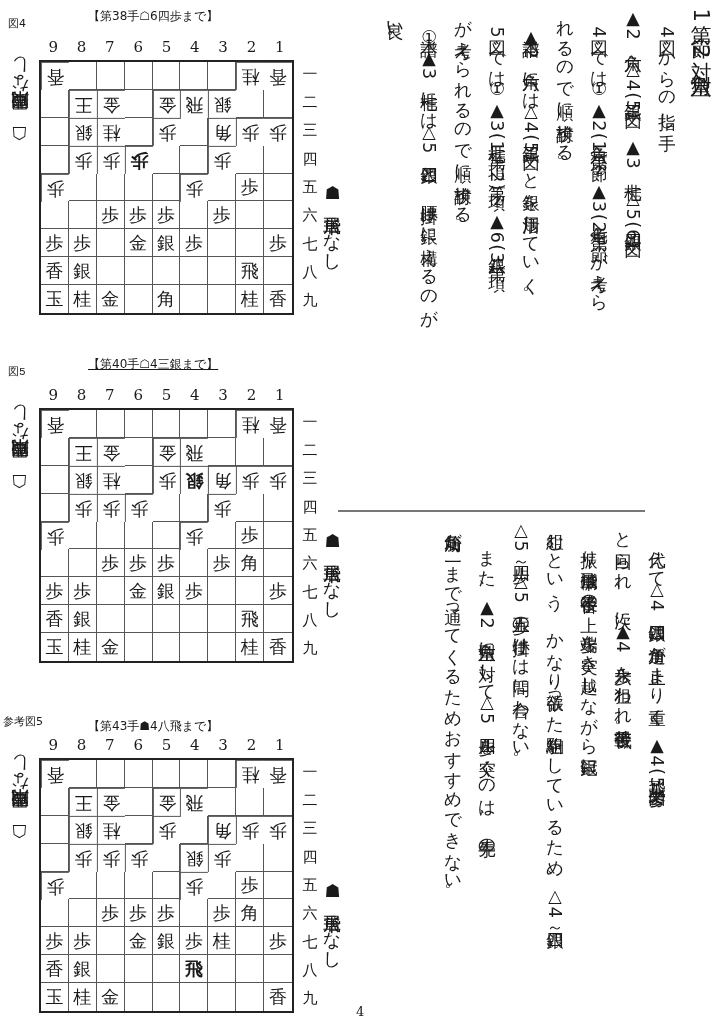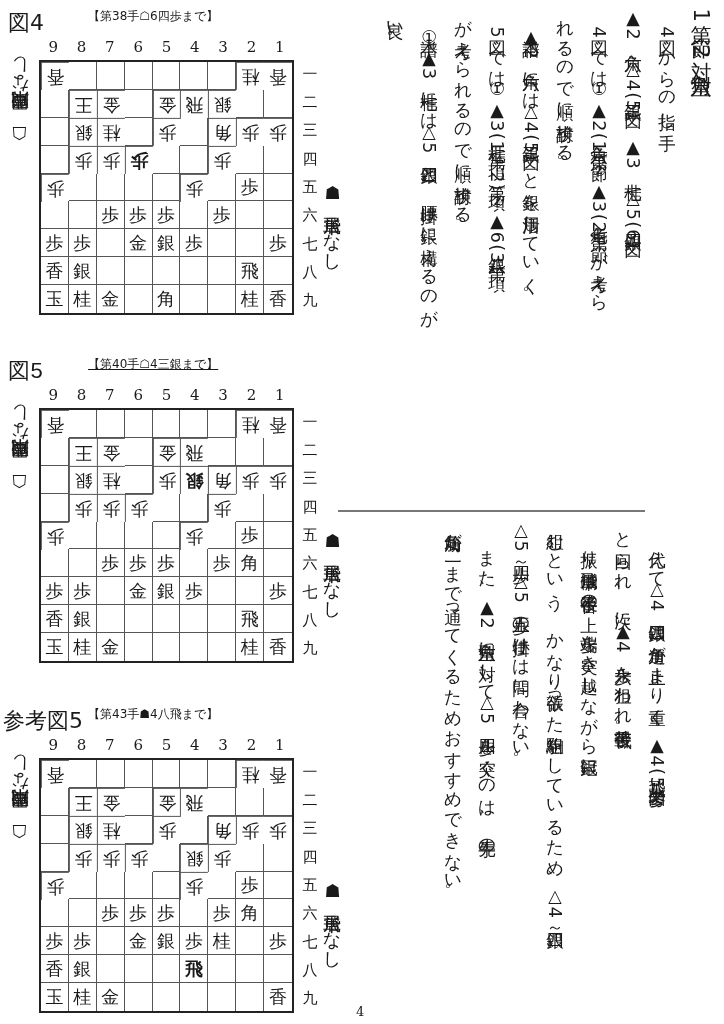--- a/index.html
+++ b/index.html
@@ -1,19 +1,19 @@
 <!DOCTYPE html>
 <html><head>
 <meta charset="utf-8">
 <style>
   html, body { margin:0; padding:0; background:#ffffff; }
   body { width:724px; height:1024px; position:relative; overflow:hidden;
          font-family:"DejaVu Serif","Liberation Serif",serif; color:#1a1a1a; }
   .fig { position:absolute; left:0; width:340px; }
-  .fig-label { position:absolute; left:8px; font-size:22px; font-family:"DejaVu Sans","Liberation Sans",sans-serif; }
+  .fig-label { position:absolute; left:8px; font-size:11px; font-family:"DejaVu Sans","Liberation Sans",sans-serif;margin-top:8px; }
   .fig-caption { position:absolute; left:88px; font-size:12px; font-family:"DejaVu Sans","Liberation Sans",sans-serif; white-space:nowrap; }
   .files { position:absolute; left:39px; width:255px; display:flex; }
   .files span { flex:1; text-align:center; font-size:15px; }
   .board { position:absolute; left:39px; width:255px; height:255px;
            border:2px solid #222; box-sizing:border-box;
            display:grid; grid-template-columns:repeat(9,1fr); grid-template-rows:repeat(9,1fr); }
   .cell { border-right:1px solid #555; border-bottom:1px solid #555;
           display:flex; align-items:center; justify-content:center;
           font-size:18px; line-height:1; }
   .cell:nth-child(9n) { border-right:none; }
@@ -579,21 +579,21 @@
       <span>七</span>
       <span>八</span>
       <span>九</span>
   </div>
   <div class="sente-label" style="top:182px;">☗居飛車　なし</div>
   <div class="gote-label" style="top:64px;">☖四間飛車　なし</div>
 </div>
 
 <div class="fig" style="top:696px;">
   <div class="fig-label" style="top:10px;left:3px;">参考図5</div>
-  <div class="fig-caption" style="top:10px;">【第43手☗4八飛まで】</div>
+  <div class="fig-caption" style="top:22px;">【第43手☗4八飛まで】</div>
   <div class="files" style="top:40px;">
     <span>9</span>
       <span>8</span>
       <span>7</span>
       <span>6</span>
       <span>5</span>
       <span>4</span>
       <span>3</span>
       <span>2</span>
       <span>1</span>

